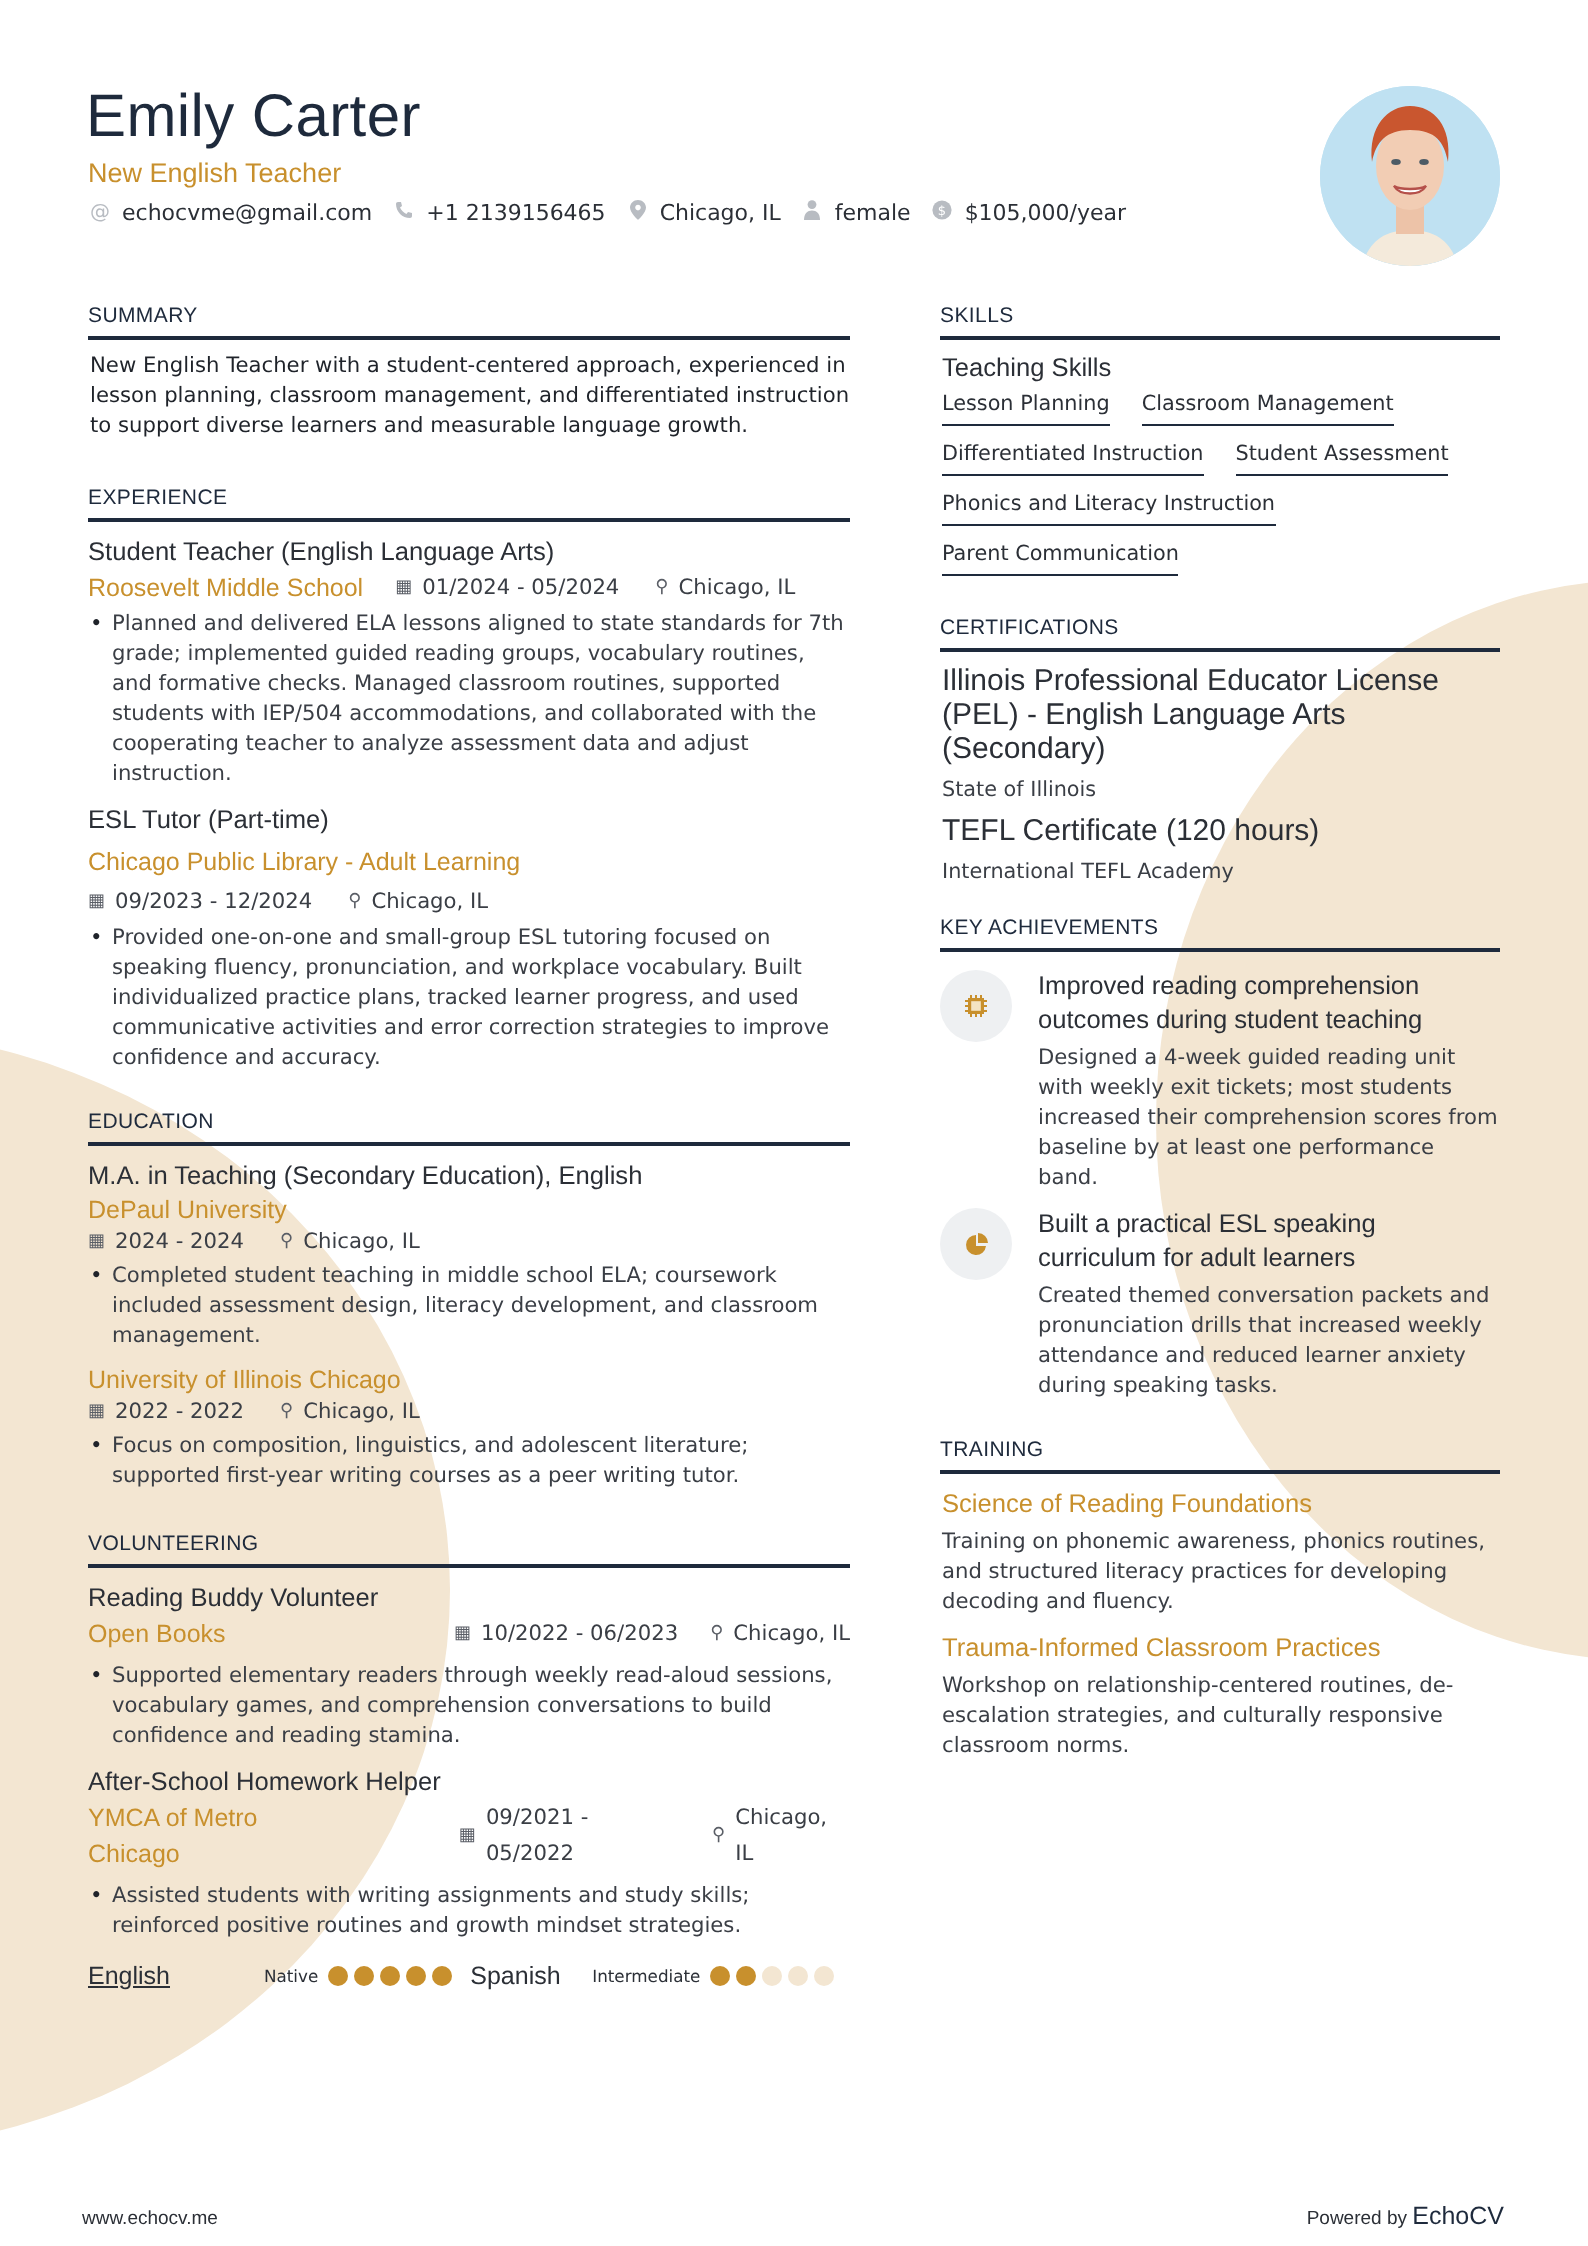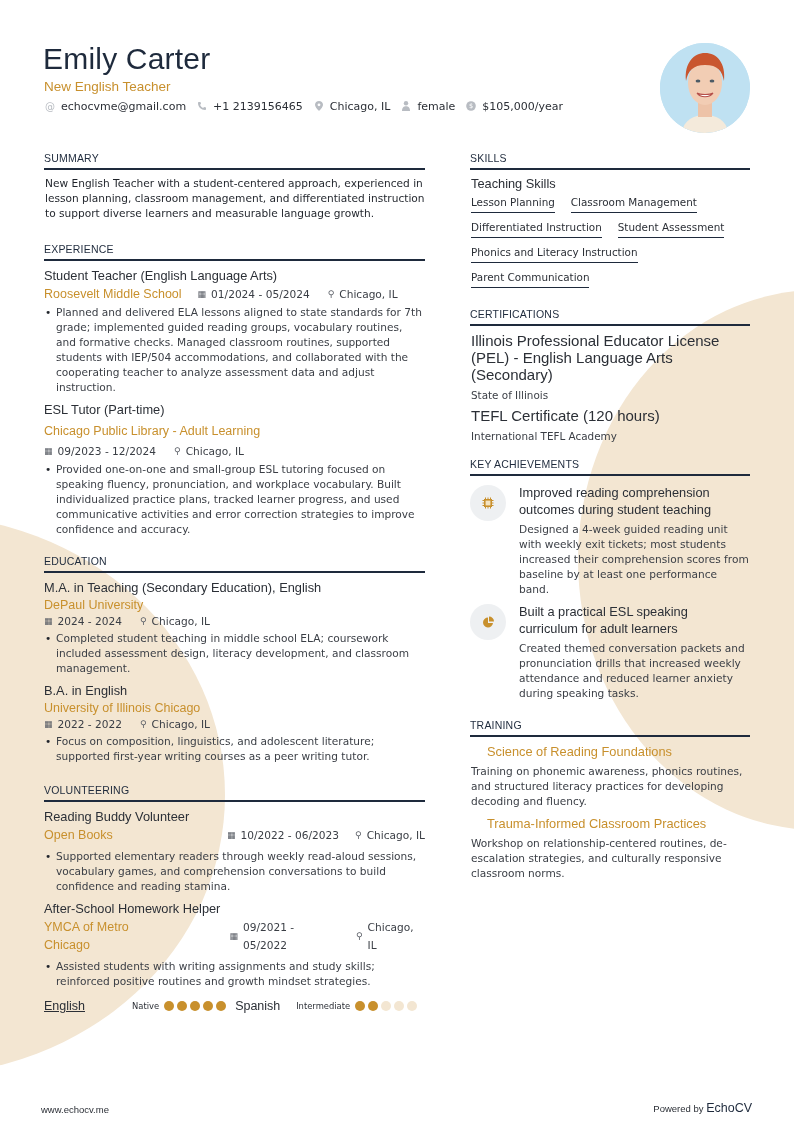--- a/index.html
+++ b/index.html
@@ -103,21 +103,21 @@
   .ach { display: flex; margin-bottom: 6px; }
   .ach-icon {
     flex: 0 0 36px; height: 36px; border-radius: 50%;
     background: #eef0f2; margin-right: 13px; margin-top: 1px;
     display: flex; align-items: center; justify-content: center;
   }
   .ach-title { font-family: "Liberation Sans", sans-serif; font-size: 12.8px; line-height: 17px; color: #2b2f36; }
   .ach-desc { font-size: 10.6px; line-height: 15px; color: #3a3e45; margin-top: 4px; }
 
   
-  .t-title { font-family: "Liberation Sans", sans-serif; font-size: 12.8px; color: #c8902d; line-height: 18px; margin-bottom: 3px; margin-left: 16px; }
+  .t-title { font-family: "Liberation Sans", sans-serif; font-size: 12.8px; color: #c8902d; line-height: 18px; margin-bottom: 3px; }
   .t-desc { font-size: 10.6px; line-height: 15px; color: #3a3e45; margin-bottom: 6px; }
 
   
   .footer-left { position: absolute; left: 41px; top: 1104px; font-size: 9.5px; color: #2b2f36; font-family: "Liberation Sans", sans-serif; }
   .footer-right { position: absolute; right: 42px; top: 1101px; font-size: 9.5px; color: #2b2f36; font-family: "Liberation Sans", sans-serif; }
   .footer-right .brand { font-size: 12.5px; color: #1e2a3c; }
 </style>
 </head>
 <body>
 
@@ -244,21 +244,20 @@
             <span class="ic">⚲</span>
             <span>Chicago, IL</span>
           </span>
         </div>
         <ul class="bullets">
           <li>Completed student teaching in middle school ELA; coursework included assessment design, literacy development, and classroom management.</li>
         </ul>
       </div>
 
       <div class="entry">
-        <div class="e-title">B.A. in English</div>
         <div class="e-org" style="line-height:16px;">University of Illinois Chicago</div>
         <div class="meta-row" style="line-height:16px;">
           <span class="meta">
             <span class="ic">▦</span>
             <span>2022 - 2022</span>
           </span>
           <span class="meta">
             <span class="ic">⚲</span>
             <span>Chicago, IL</span>
           </span>

